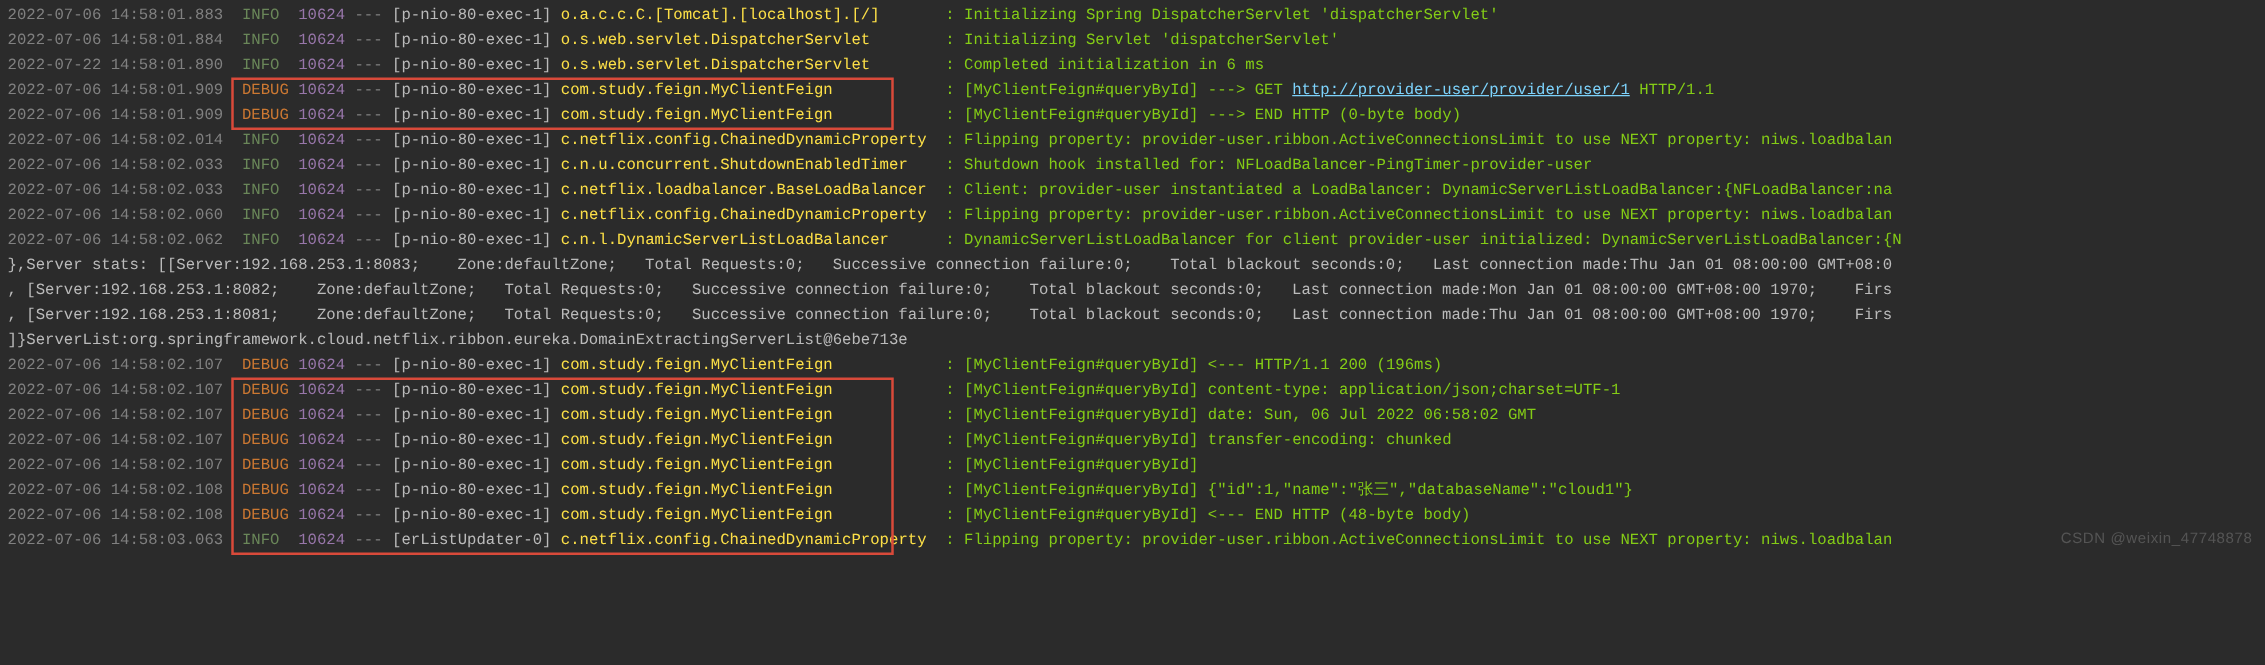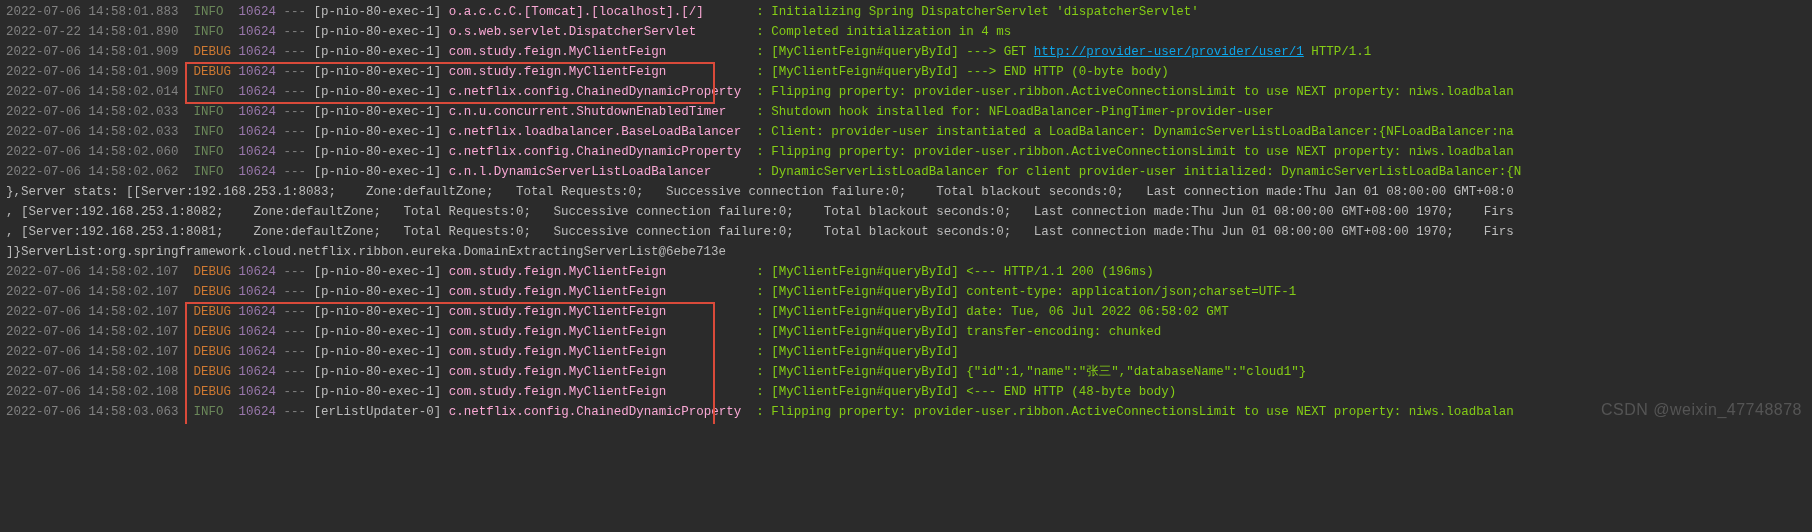--- a/index.html
+++ b/index.html
@@ -20,62 +20,63 @@
   }
   .line {
     white-space: pre;
   }
   .ts    { color: #808080; }
   .info  { color: #6a8759; text-align: right; } 
   .debug { color: #cc7832; text-align: right; } 
   .pid   { color: #9876aa; } 
   .sep   { color: #808080; }
   .thr   { color: #bbb; }
-  .lg    { color: #f9a8d4; } 
+  .lg    { color: #fde047; } 
   .msg   { color: #84cc16; }
-  .url   { color: #0ea5e9; text-decoration: underline; cursor: pointer; }
+  .url   { color: #7dd3fc; text-decoration: underline; cursor: pointer; }
   .plain { color: #bbb; }
   
   .hl {
     position: absolute;
     border: 2px solid #d94a3a;
     pointer-events: none;
     box-sizing: border-box;
   }
   .watermark {
     position: absolute;
     right: 10px;
     bottom: 4px;
     color: #777;
-    font-size: 16px;
+    font-size: 12px;
     opacity: 0.55;
     font-family: Arial, sans-serif;
     letter-spacing: 0.5px;
   }
 </style>
 </head>
 <body>
 
 <div class="log-viewer" id="viewer">
     <div class="line"><span class="ts">2022-07-06 14:58:01.883</span>  <span class="info">INFO </span> <span class="pid">10624</span><span class="sep"> --- </span><span class="thr">[p-nio-80-exec-1]</span> <span class="lg">o.a.c.c.C.[Tomcat].[localhost].[/]     </span>  <span class="msg">: Initializing Spring DispatcherServlet 'dispatcherServlet'</span></div>
-    <div class="line"><span class="ts">2022-07-22 14:58:01.890</span>  <span class="info">INFO </span> <span class="pid">10624</span><span class="sep"> --- </span><span class="thr">[p-nio-80-exec-1]</span> <span class="lg">o.s.web.servlet.DispatcherServlet      </span>  <span class="msg">: Completed initialization in 4 ms</span></div>
+    <div class="line"><span class="ts">2022-07-06 14:58:01.884</span>  <span class="info">INFO </span> <span class="pid">10624</span><span class="sep"> --- </span><span class="thr">[p-nio-80-exec-1]</span> <span class="lg">o.s.web.servlet.DispatcherServlet      </span>  <span class="msg">: Initializing Servlet 'dispatcherServlet'</span></div>
+    <div class="line"><span class="ts">2022-07-22 14:58:01.890</span>  <span class="info">INFO </span> <span class="pid">10624</span><span class="sep"> --- </span><span class="thr">[p-nio-80-exec-1]</span> <span class="lg">o.s.web.servlet.DispatcherServlet      </span>  <span class="msg">: Completed initialization in 6 ms</span></div>
     <div class="line"><span class="ts">2022-07-06 14:58:01.909</span>  <span class="debug">DEBUG</span> <span class="pid">10624</span><span class="sep"> --- </span><span class="thr">[p-nio-80-exec-1]</span> <span class="lg">com.study.feign.MyClientFeign          </span>  <span class="msg">: [MyClientFeign#queryById] ---&gt; GET </span><a class="url">http://provider-user/provider/user/1</a><span class="msg"> HTTP/1.1</span></div>
     <div class="line"><span class="ts">2022-07-06 14:58:01.909</span>  <span class="debug">DEBUG</span> <span class="pid">10624</span><span class="sep"> --- </span><span class="thr">[p-nio-80-exec-1]</span> <span class="lg">com.study.feign.MyClientFeign          </span>  <span class="msg">: [MyClientFeign#queryById] ---&gt; END HTTP (0-byte body)</span></div>
     <div class="line"><span class="ts">2022-07-06 14:58:02.014</span>  <span class="info">INFO </span> <span class="pid">10624</span><span class="sep"> --- </span><span class="thr">[p-nio-80-exec-1]</span> <span class="lg">c.netflix.config.ChainedDynamicProperty</span>  <span class="msg">: Flipping property: provider-user.ribbon.ActiveConnectionsLimit to use NEXT property: niws.loadbalan</span></div>
     <div class="line"><span class="ts">2022-07-06 14:58:02.033</span>  <span class="info">INFO </span> <span class="pid">10624</span><span class="sep"> --- </span><span class="thr">[p-nio-80-exec-1]</span> <span class="lg">c.n.u.concurrent.ShutdownEnabledTimer  </span>  <span class="msg">: Shutdown hook installed for: NFLoadBalancer-PingTimer-provider-user</span></div>
     <div class="line"><span class="ts">2022-07-06 14:58:02.033</span>  <span class="info">INFO </span> <span class="pid">10624</span><span class="sep"> --- </span><span class="thr">[p-nio-80-exec-1]</span> <span class="lg">c.netflix.loadbalancer.BaseLoadBalancer</span>  <span class="msg">: Client: provider-user instantiated a LoadBalancer: DynamicServerListLoadBalancer:{NFLoadBalancer:na</span></div>
     <div class="line"><span class="ts">2022-07-06 14:58:02.060</span>  <span class="info">INFO </span> <span class="pid">10624</span><span class="sep"> --- </span><span class="thr">[p-nio-80-exec-1]</span> <span class="lg">c.netflix.config.ChainedDynamicProperty</span>  <span class="msg">: Flipping property: provider-user.ribbon.ActiveConnectionsLimit to use NEXT property: niws.loadbalan</span></div>
     <div class="line"><span class="ts">2022-07-06 14:58:02.062</span>  <span class="info">INFO </span> <span class="pid">10624</span><span class="sep"> --- </span><span class="thr">[p-nio-80-exec-1]</span> <span class="lg">c.n.l.DynamicServerListLoadBalancer    </span>  <span class="msg">: DynamicServerListLoadBalancer for client provider-user initialized: DynamicServerListLoadBalancer:{N</span></div>
     <div class="line"><span class="plain">},Server stats: [[Server:192.168.253.1:8083;    Zone:defaultZone;   Total Requests:0;   Successive connection failure:0;    Total blackout seconds:0;   Last connection made:Thu Jan 01 08:00:00 GMT+08:0</span></div>
-    <div class="line"><span class="plain">, [Server:192.168.253.1:8082;    Zone:defaultZone;   Total Requests:0;   Successive connection failure:0;    Total blackout seconds:0;   Last connection made:Thu Jun 01 08:00:00 GMT+08:00 1970;    Firs</span></div>
-    <div class="line"><span class="plain">, [Server:192.168.253.1:8081;    Zone:defaultZone;   Total Requests:0;   Successive connection failure:0;    Total blackout seconds:0;   Last connection made:Thu Jun 01 08:00:00 GMT+08:00 1970;    Firs</span></div>
+    <div class="line"><span class="plain">, [Server:192.168.253.1:8082;    Zone:defaultZone;   Total Requests:0;   Successive connection failure:0;    Total blackout seconds:0;   Last connection made:Mon Jan 01 08:00:00 GMT+08:00 1970;    Firs</span></div>
+    <div class="line"><span class="plain">, [Server:192.168.253.1:8081;    Zone:defaultZone;   Total Requests:0;   Successive connection failure:0;    Total blackout seconds:0;   Last connection made:Thu Jan 01 08:00:00 GMT+08:00 1970;    Firs</span></div>
     <div class="line"><span class="plain">]}ServerList:org.springframework.cloud.netflix.ribbon.eureka.DomainExtractingServerList@6ebe713e</span></div>
     <div class="line"><span class="ts">2022-07-06 14:58:02.107</span>  <span class="debug">DEBUG</span> <span class="pid">10624</span><span class="sep"> --- </span><span class="thr">[p-nio-80-exec-1]</span> <span class="lg">com.study.feign.MyClientFeign          </span>  <span class="msg">: [MyClientFeign#queryById] &lt;--- HTTP/1.1 200 (196ms)</span></div>
     <div class="line"><span class="ts">2022-07-06 14:58:02.107</span>  <span class="debug">DEBUG</span> <span class="pid">10624</span><span class="sep"> --- </span><span class="thr">[p-nio-80-exec-1]</span> <span class="lg">com.study.feign.MyClientFeign          </span>  <span class="msg">: [MyClientFeign#queryById] content-type: application/json;charset=UTF-1</span></div>
-    <div class="line"><span class="ts">2022-07-06 14:58:02.107</span>  <span class="debug">DEBUG</span> <span class="pid">10624</span><span class="sep"> --- </span><span class="thr">[p-nio-80-exec-1]</span> <span class="lg">com.study.feign.MyClientFeign          </span>  <span class="msg">: [MyClientFeign#queryById] date: Tue, 06 Jul 2022 06:58:02 GMT</span></div>
+    <div class="line"><span class="ts">2022-07-06 14:58:02.107</span>  <span class="debug">DEBUG</span> <span class="pid">10624</span><span class="sep"> --- </span><span class="thr">[p-nio-80-exec-1]</span> <span class="lg">com.study.feign.MyClientFeign          </span>  <span class="msg">: [MyClientFeign#queryById] date: Sun, 06 Jul 2022 06:58:02 GMT</span></div>
     <div class="line"><span class="ts">2022-07-06 14:58:02.107</span>  <span class="debug">DEBUG</span> <span class="pid">10624</span><span class="sep"> --- </span><span class="thr">[p-nio-80-exec-1]</span> <span class="lg">com.study.feign.MyClientFeign          </span>  <span class="msg">: [MyClientFeign#queryById] transfer-encoding: chunked</span></div>
     <div class="line"><span class="ts">2022-07-06 14:58:02.107</span>  <span class="debug">DEBUG</span> <span class="pid">10624</span><span class="sep"> --- </span><span class="thr">[p-nio-80-exec-1]</span> <span class="lg">com.study.feign.MyClientFeign          </span>  <span class="msg">: [MyClientFeign#queryById] </span></div>
     <div class="line"><span class="ts">2022-07-06 14:58:02.108</span>  <span class="debug">DEBUG</span> <span class="pid">10624</span><span class="sep"> --- </span><span class="thr">[p-nio-80-exec-1]</span> <span class="lg">com.study.feign.MyClientFeign          </span>  <span class="msg">: [MyClientFeign#queryById] {"id":1,"name":"张三","databaseName":"cloud1"}</span></div>
     <div class="line"><span class="ts">2022-07-06 14:58:02.108</span>  <span class="debug">DEBUG</span> <span class="pid">10624</span><span class="sep"> --- </span><span class="thr">[p-nio-80-exec-1]</span> <span class="lg">com.study.feign.MyClientFeign          </span>  <span class="msg">: [MyClientFeign#queryById] &lt;--- END HTTP (48-byte body)</span></div>
     <div class="line"><span class="ts">2022-07-06 14:58:03.063</span>  <span class="info">INFO </span> <span class="pid">10624</span><span class="sep"> --- </span><span class="thr">[erListUpdater-0]</span> <span class="lg">c.netflix.config.ChainedDynamicProperty</span>  <span class="msg">: Flipping property: provider-user.ribbon.ActiveConnectionsLimit to use NEXT property: niws.loadbalan</span></div>
     <div class="hl" style="top: 62px; left: 185px; width: 530px; height: 42px;"></div>
     <div class="hl" style="top: 302px; left: 185px; width: 530px; height: 142px;"></div>
     <div class="watermark">CSDN @weixin_47748878</div>
   </div>
 

